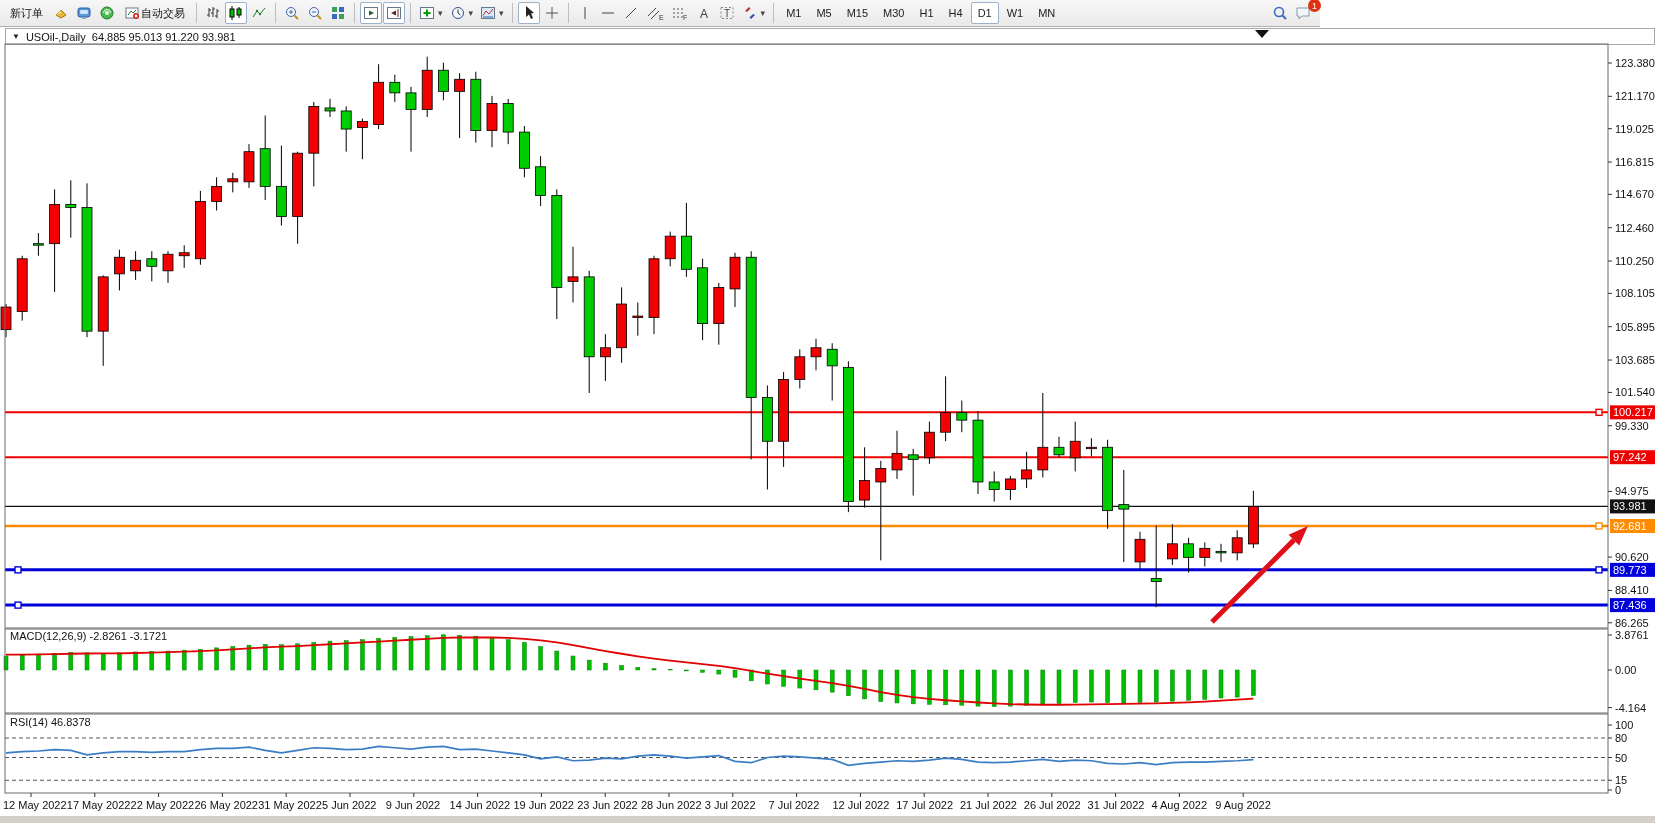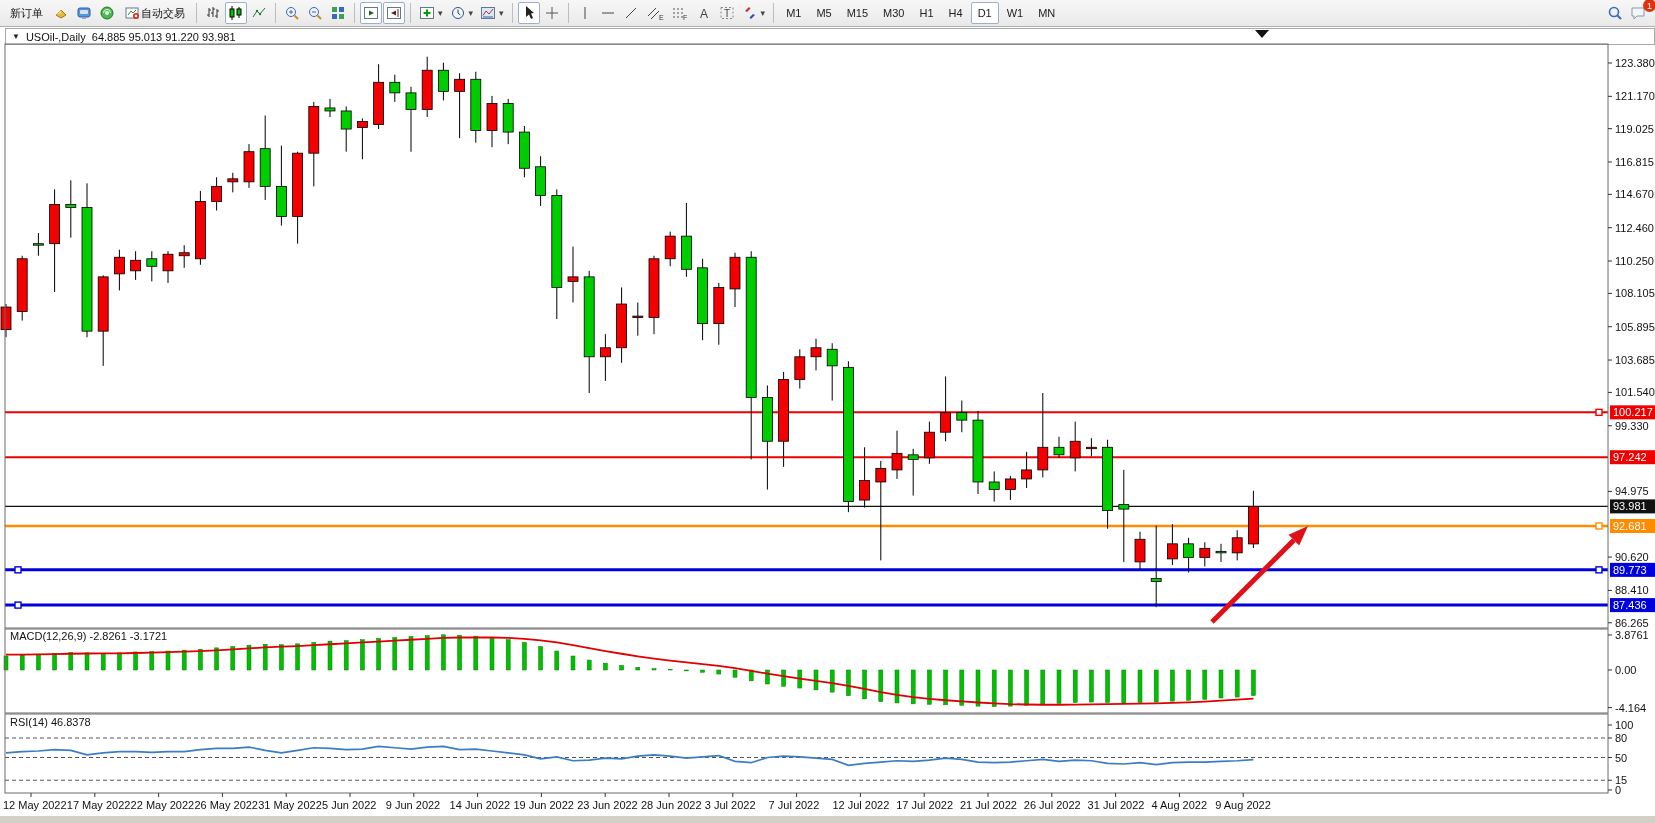--- a/index.html
+++ b/index.html
@@ -1,20 +1,20 @@
 <!DOCTYPE html>
 <html><head>
 <meta charset="utf-8">
 <style>
   html,body{margin:0;padding:0;background:#d4d0c8;}
   *{box-sizing:border-box;}
   .stage{position:relative;width:1655px;height:823px;background:#fff;overflow:hidden;
          font-family:"Liberation Sans",sans-serif;font-size:11px;color:#111;}
   
-  .toolbar{position:absolute;left:0;top:0;width:1655px;height:27px;
+  .toolbar{position:absolute;left:0;top:0;width:1320px;height:27px;
            background:linear-gradient(#f7f7f7,#e9e9e9);border-bottom:1px solid #b0b0b0;
            display:flex;align-items:center;padding:0 4px;gap:1px;}
   .tb{height:22px;min-width:22px;display:flex;align-items:center;justify-content:center;
       border:1px solid transparent;border-radius:2px;padding:0 2px;cursor:default;gap:2px;}
   .tb.on{background:#ffffff;border-color:#9ab0cb;}
   .tb.txt{padding:0 5px;white-space:nowrap;}
   .sep{width:1px;height:20px;background:#bdbdbd;margin:0 4px;flex:0 0 auto;}
   .caret{font-size:9px;color:#444;margin-left:1px;}
   .tf{padding:0 6px;color:#222;}
   .spacer{flex:1 1 auto;}

